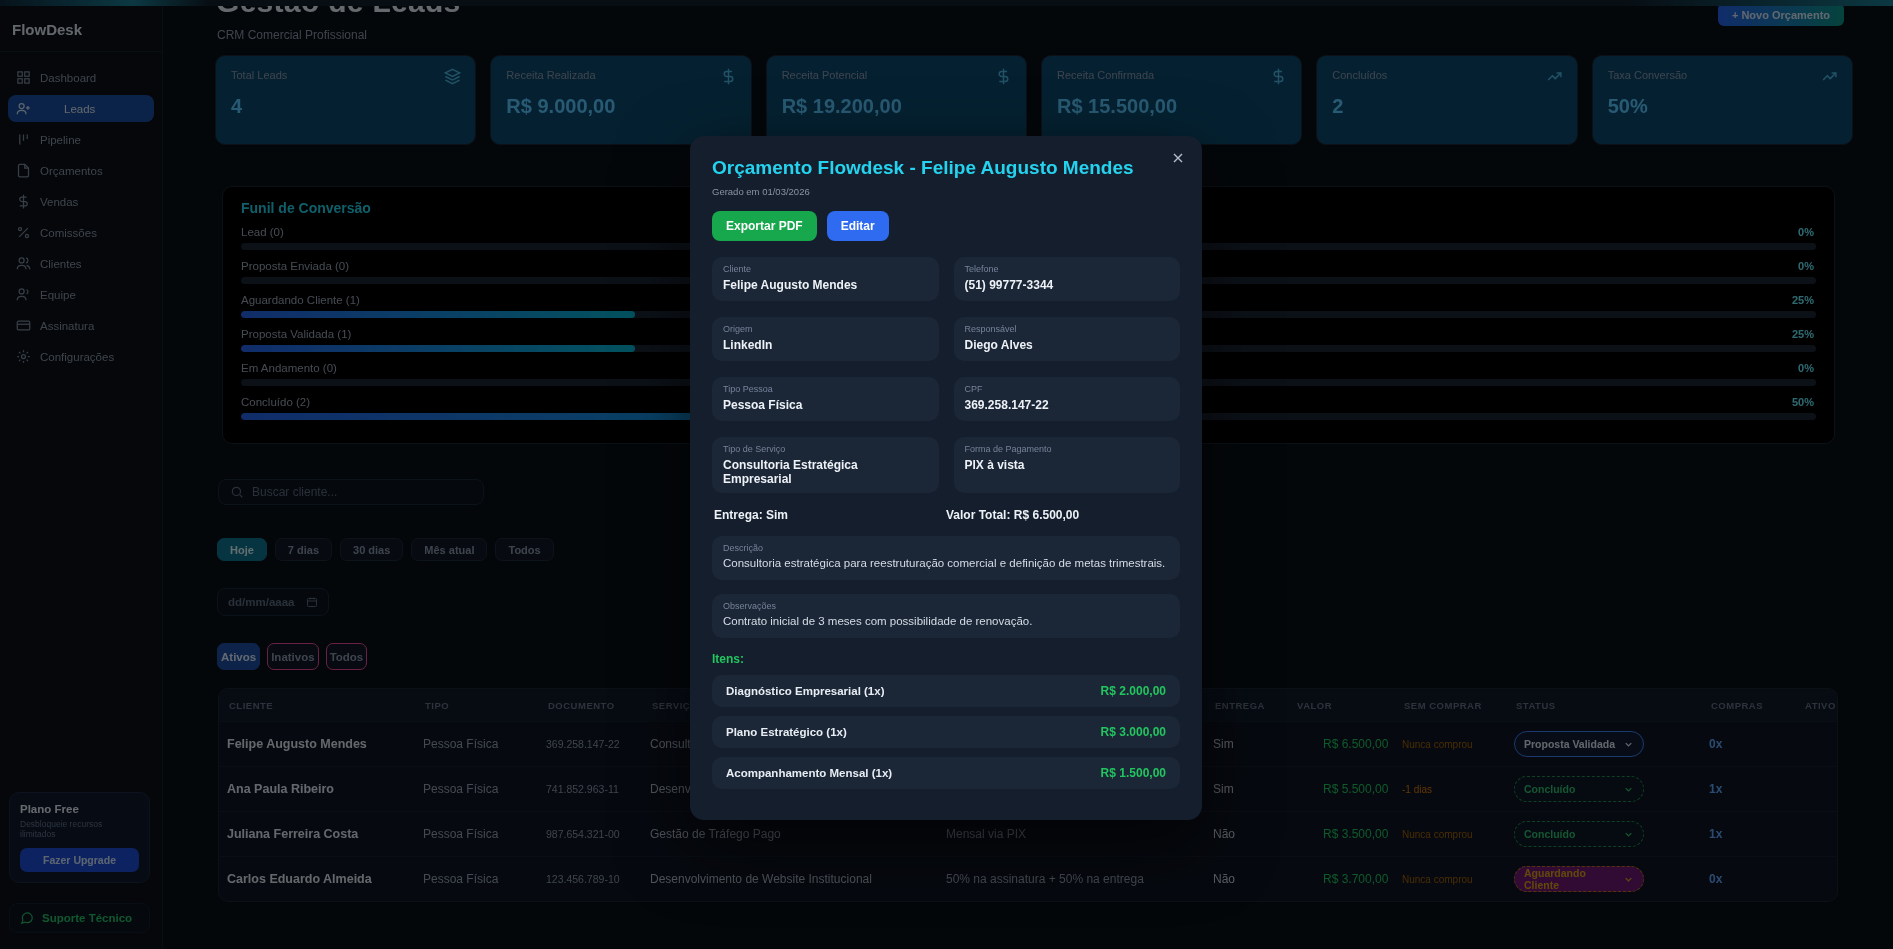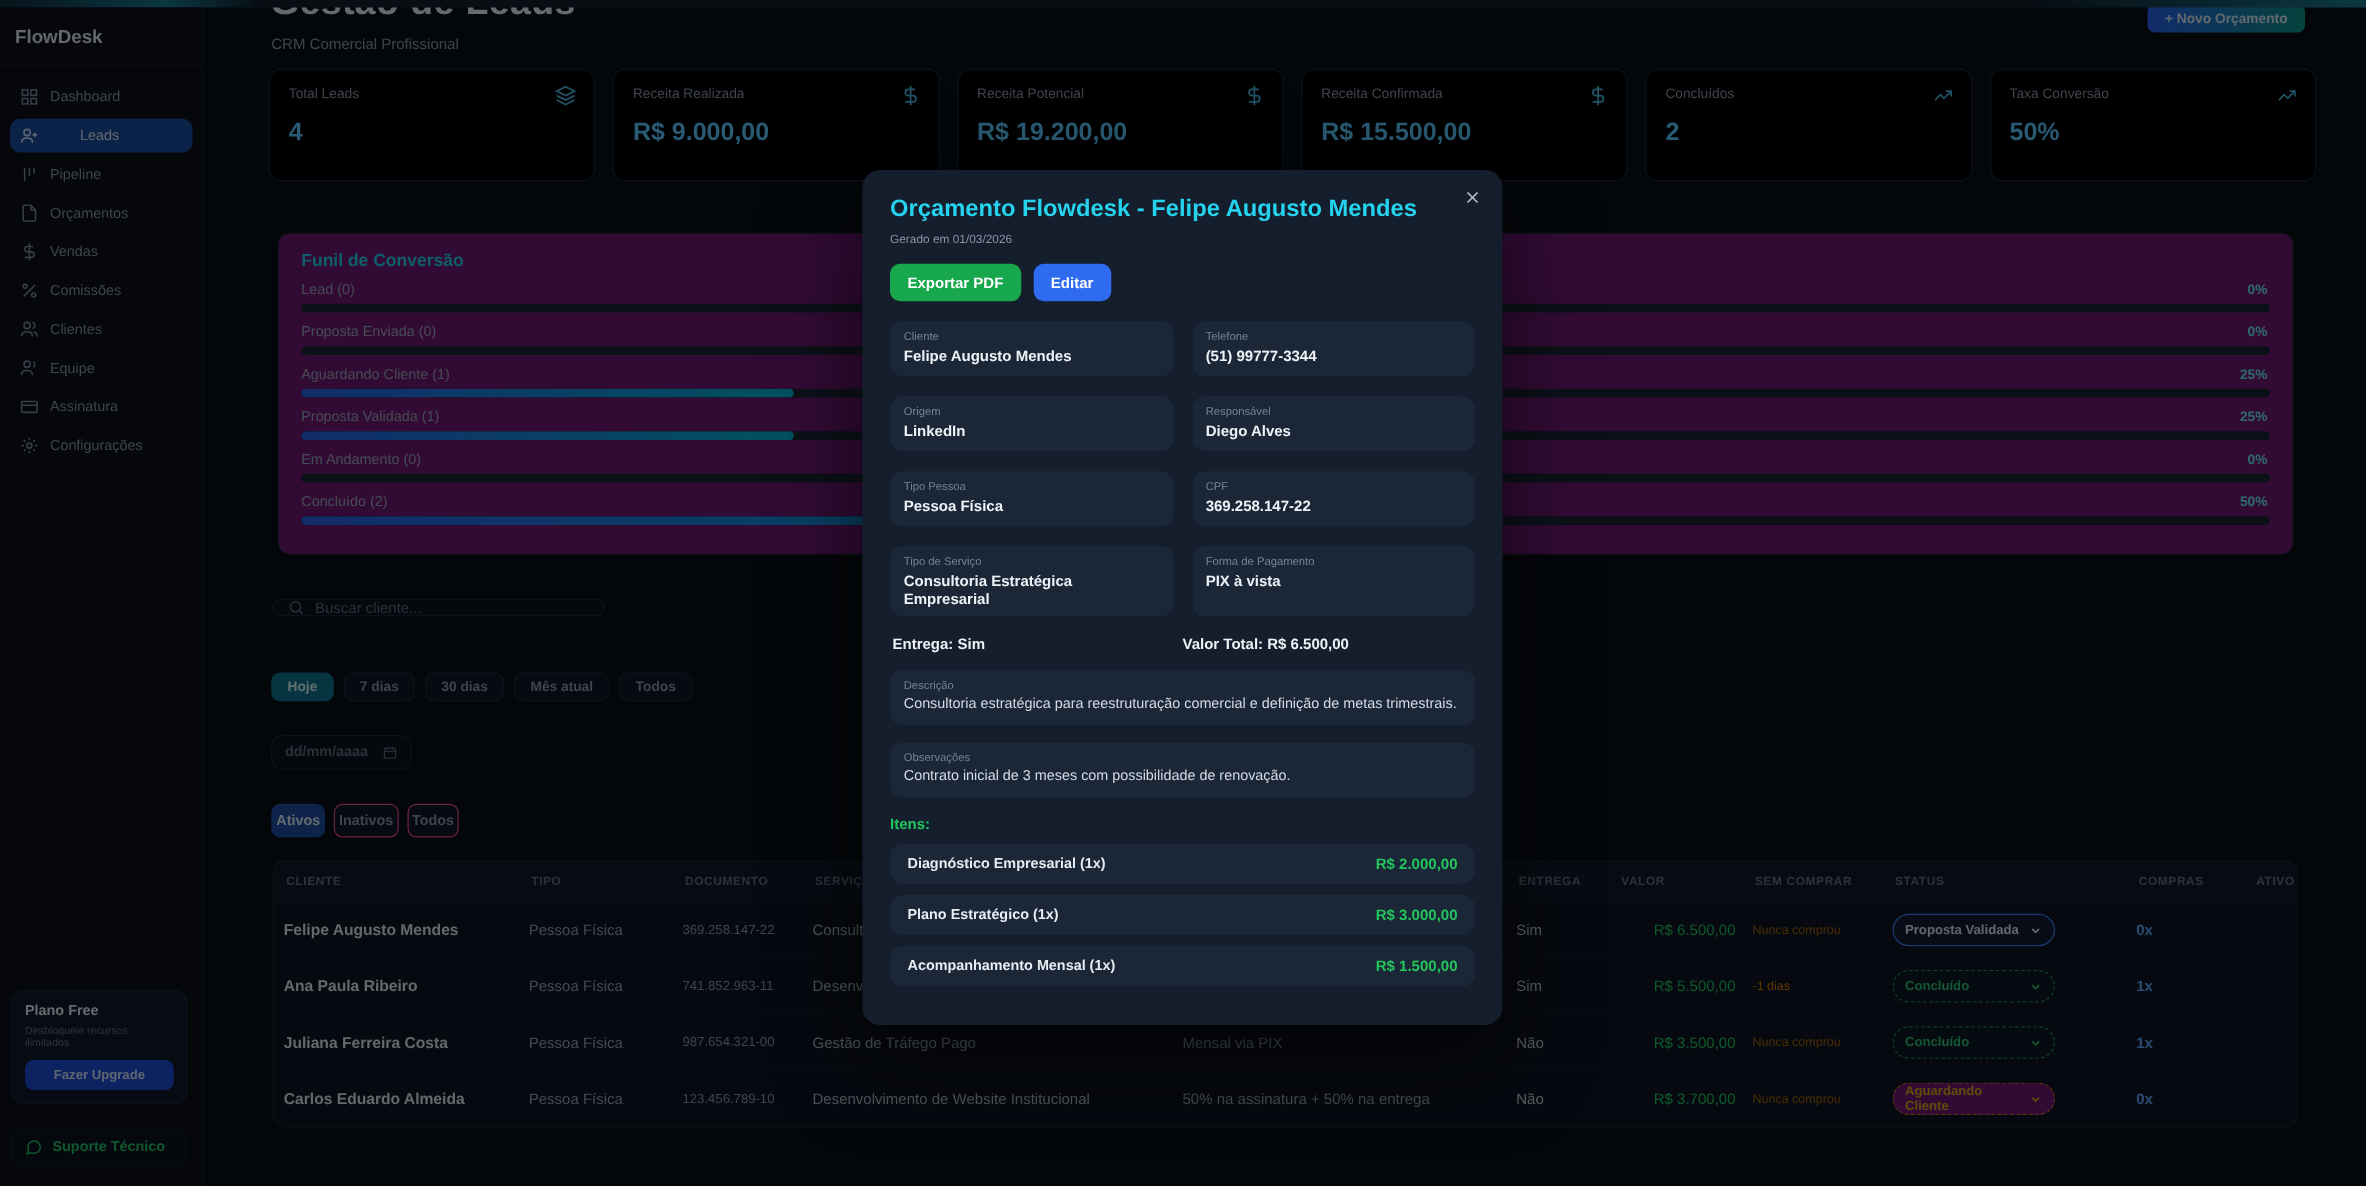--- a/index.html
+++ b/index.html
@@ -26,36 +26,36 @@
   .support { position:absolute; left:9px; bottom:16px; width:141px; height:30px; background:#0d1520; border:1px solid #152030; border-radius:8px; display:flex; align-items:center; gap:8px; padding:0 10px; color:#25c06a; font-size:11.5px; font-weight:bold; cursor:pointer; }
 
   
   .ptitle { position:absolute; left:216px; top:-15px; font-size:30px; font-weight:bold; color:#e2e9f2; letter-spacing:.3px; z-index:1; }
   .psub { position:absolute; left:217px; top:28px; font-size:12px; color:#8b98ab; }
   .newbtn { position:absolute; left:1718px; top:3px; width:126px; height:23px; border:none; border-radius:6px;
     background:linear-gradient(90deg,#2563eb,#0d9488); color:#d8e6f5; font-size:11px; font-weight:bold; font-family:inherit; cursor:pointer; }
 
   
   .stats { position:absolute; left:215px; top:55px; width:1638px; display:flex; gap:14px; }
-  .scard { flex:1; height:90px; background:#000000; border:1px solid #1b2736; border-radius:10px; padding:13px 15px; position:relative; }
+  .scard { flex:1; height:90px; background:#0c4a6e; border:1px solid #1b2736; border-radius:10px; padding:13px 15px; position:relative; }
   .s-label { font-size:11px; color:#8b98ab; }
   .s-ico { position:absolute; right:14px; top:12px; color:#4db6e2; }
   .s-value { margin-top:14px; font-size:20px; font-weight:bold; color:#59c8ff; }
 
   
-  .funnel { position:absolute; left:222px; top:186px; width:1613px; height:258px; background:#701a75; border:1px solid #1a2534; border-radius:10px; padding:13px 18px; }
+  .funnel { position:absolute; left:222px; top:186px; width:1613px; height:258px; background:#000000; border:1px solid #1a2534; border-radius:10px; padding:13px 18px; }
   .f-title { font-size:14px; font-weight:bold; color:#22d3ee; margin-bottom:6px; }
   .f-row { position:relative; margin-top:10px; }
   .f-label { font-size:11.5px; color:#9aa7b8; margin-bottom:5px; }
   .f-pct { position:absolute; right:2px; top:0; font-size:11px; font-weight:bold; color:#67e8f9; }
   .f-track { height:7px; border-radius:4px; background:#1c2636; overflow:hidden; }
   .f-fill { height:100%; border-radius:4px; background:linear-gradient(90deg,#2563eb,#06b6d4); }
 
   
-  .search { position:absolute; left:218px; top:479px; width:266px; height:14px; background:#0d1420; border:1px solid #1c2838; border-radius:8px; display:flex; align-items:center; gap:8px; padding:0 11px; color:#5b6b7e; }
+  .search { position:absolute; left:218px; top:479px; width:266px; height:26px; background:#0d1420; border:1px solid #1c2838; border-radius:8px; display:flex; align-items:center; gap:8px; padding:0 11px; color:#5b6b7e; }
   .search input { background:transparent; border:none; outline:none; color:#93a3b5; font-size:12px; font-family:inherit; width:200px; }
   .search input::placeholder { color:#5b6b7e; }
   .chips { position:absolute; left:217px; top:538px; display:flex; gap:8px; }
   .chip { height:23px; padding:0 12px; border-radius:7px; background:#101827; border:1px solid #1d2a3c; color:#8b98ab; font-size:11px; font-weight:bold; display:flex; align-items:center; cursor:pointer; }
   .chip.active { background:#0e7490; border-color:#0e7490; color:#d9f4fb;text-align:center; }
   .datebox { position:absolute; left:217px; top:588px; width:112px; height:28px; background:#0d1420; border:1px solid #1c2838; border-radius:8px; display:flex; align-items:center; justify-content:space-between; padding:0 10px; color:#5b6b7e; font-size:11.5px; font-weight:bold; cursor:text; }
   .tabs { position:absolute; left:217px; top:643px; display:flex; gap:7px; }
   .tab { height:27px; padding:0 3px; border-radius:7px; background:#101827; border:1px solid #ec4899; color:#8b98ab; font-size:11.5px; font-weight:bold; display:flex; align-items:center; cursor:pointer; }
   .tab.active { background:#1e4fa3; border-color:#1e4fa3; color:#dbe8fb; }
 

